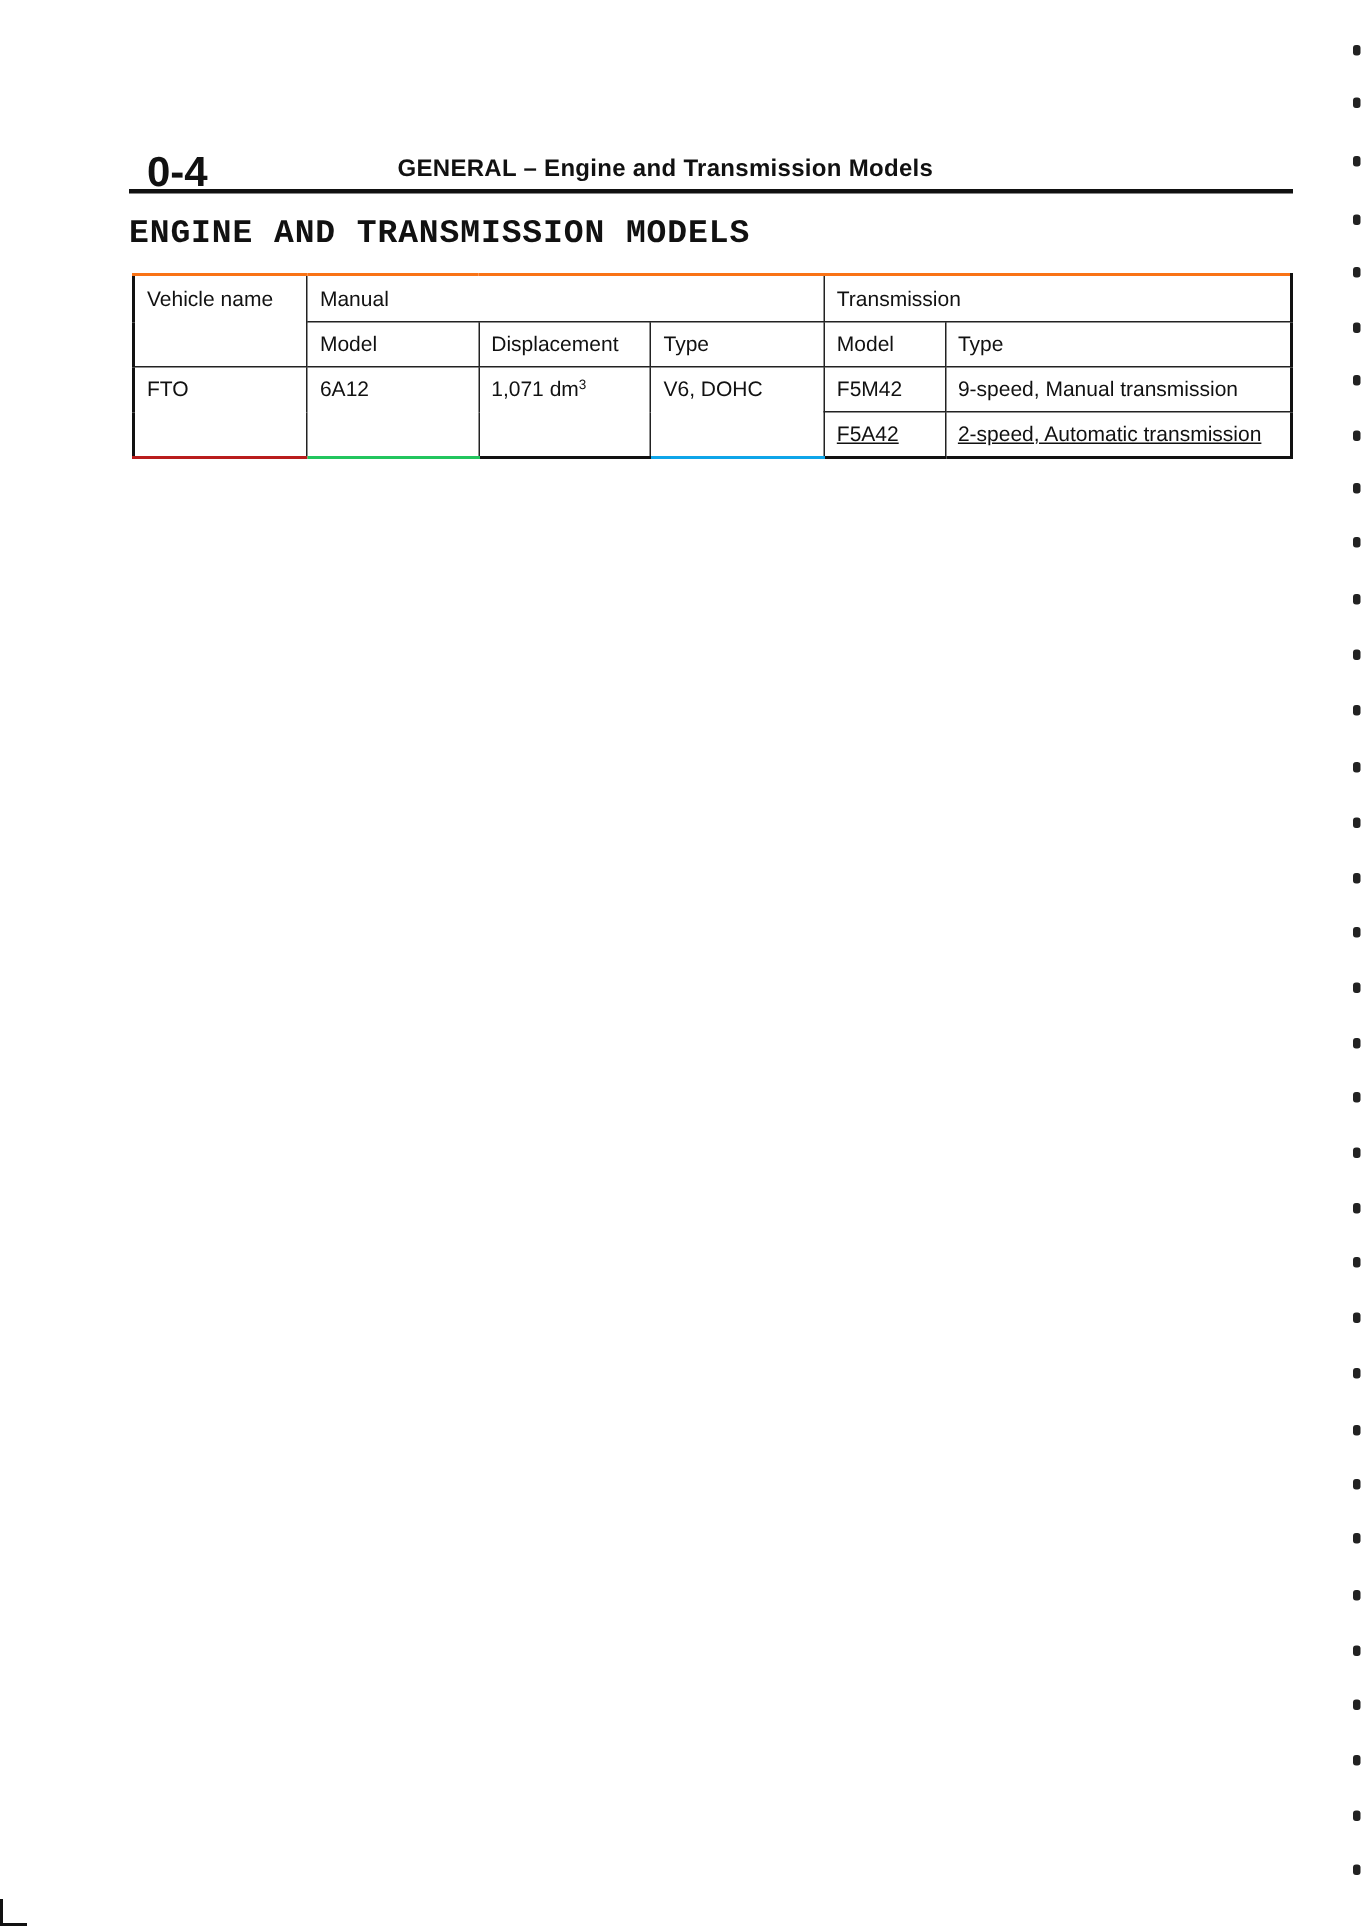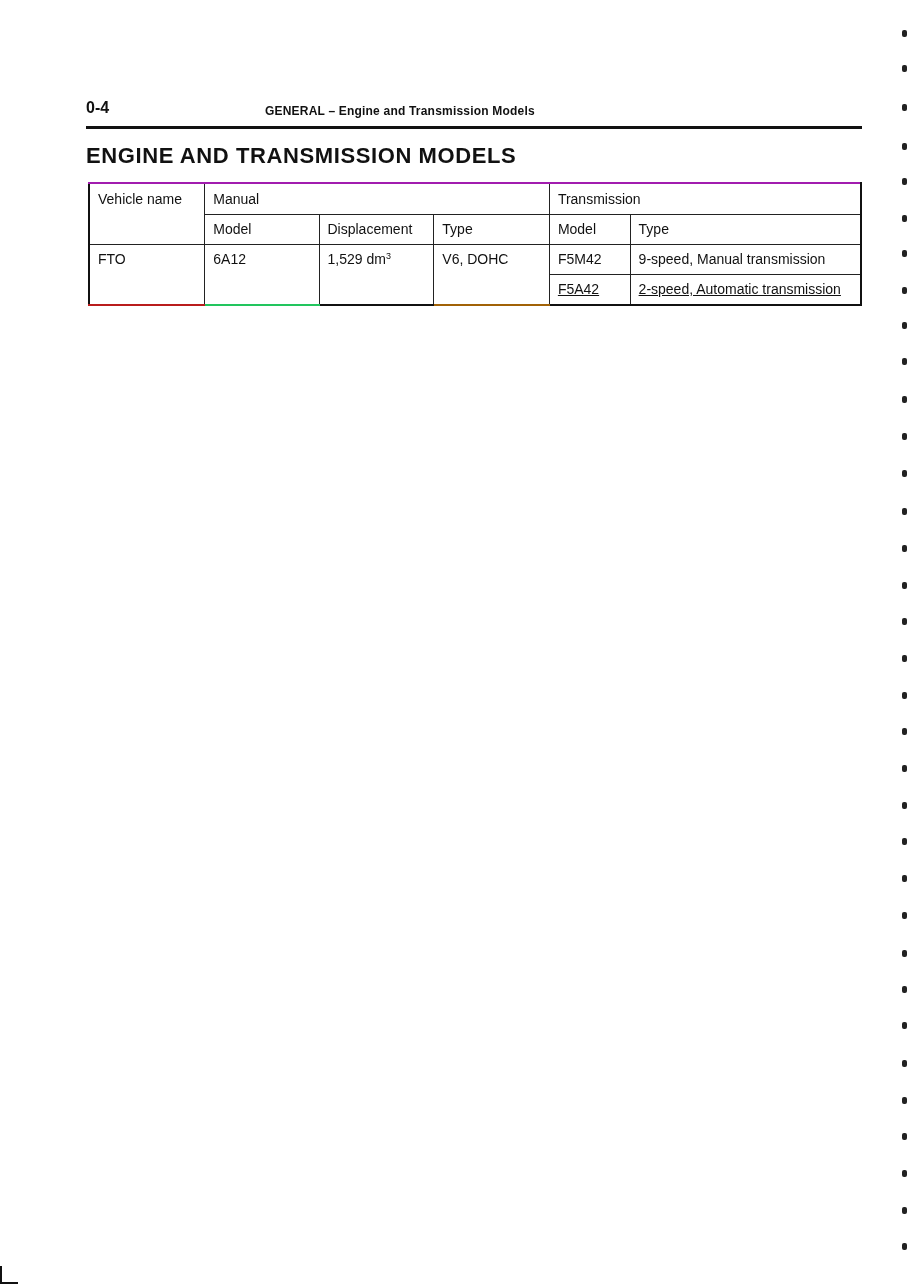--- a/index.html
+++ b/index.html
@@ -1,41 +1,41 @@
 <!DOCTYPE html>
 <html><head>
 <meta charset="utf-8">
 <style>
   html, body { margin: 0; padding: 0; }
   body {
     width: 909px; height: 1284px; background: #ffffff; position: relative; overflow: hidden;
     font-family: "Liberation Sans", sans-serif; color: #111;
   }
   .page-number {
-    position: absolute; left: 86px; top: 99px; font-size: 16px; font-weight: bold; letter-spacing: 0px;
+    position: absolute; left: 98px; top: 99px; font-size: 28px; font-weight: bold; letter-spacing: 0px;
   }
   .running-header {
-    position: absolute; left: 265px; top: 104px; font-size: 12px; font-weight: bold; letter-spacing: 0.2px;
+    position: absolute; left: 265px; top: 104px; font-size: 16px; font-weight: bold; letter-spacing: 0.2px;
   }
   .header-rule {
     position: absolute; left: 86px; top: 126px; width: 776px; height: 3px; background: #111;
   }
   .section-title {
-    position: absolute; left: 86px; top: 143px; font-size: 22px; font-weight: bold; letter-spacing: 0.6px;
+    position: absolute; left: 86px; top: 143px; font-size: 22px; font-weight: bold; letter-spacing: 0.6px; font-family: Liberation Mono, monospace;
   }
   table.spec {
     position: absolute; left: 88px; top: 182px; width: 774px; border-collapse: collapse;
     font-size: 14px;
   }
   table.spec td {
     border: 1px solid #222; padding: 0 8px; vertical-align: top; height: 29px; line-height: 29px;
     white-space: nowrap;
   }
   table.spec tr.r1 td { height: 30px; line-height: 30px; }
-  table.spec .outer-top td { border-top: 2px solid #a21caf; }
+  table.spec .outer-top td { border-top: 2px solid #f97316; }
   table.spec td.left-edge { border-left: 2px solid #111; }
   table.spec td.right-edge { border-right: 2px solid #111; }
   table.spec tr.last td { border-bottom: 2px solid #111; text-decoration: underline; }
   sup { font-size: 9px; vertical-align: 5px; line-height: 0; }
   .margin-mark {
     position: absolute; left: 902px; width: 5px; height: 7px; background: #222; border-radius: 2px;
   }
   .corner-mark {
     position: absolute; left: 0; top: 1266px; width: 18px; height: 18px;
     border-left: 2px solid #111; border-bottom: 2px solid #111; box-sizing: border-box;
@@ -68,22 +68,22 @@
   <tr>
     <td>Model</td>
     <td>Displacement</td>
     <td>Type</td>
     <td>Model</td>
     <td class="right-edge">Type</td>
   </tr>
   <tr>
     <td rowspan="2" class="left-edge" style="border-bottom:2px solid #b91c1c">FTO</td>
     <td rowspan="2" style="border-bottom:2px solid #22c55e">6A12</td>
-    <td rowspan="2" style="border-bottom:2px solid #111"><span>1,529 dm</span><sup>3</sup></td>
-    <td rowspan="2" style="border-bottom:2px solid #a16207">V6, DOHC</td>
+    <td rowspan="2" style="border-bottom:2px solid #111"><span>1,071 dm</span><sup>3</sup></td>
+    <td rowspan="2" style="border-bottom:2px solid #0ea5e9">V6, DOHC</td>
     <td>F5M42</td>
     <td class="right-edge">9-speed, Manual transmission</td>
   </tr>
   <tr class="last">
     <td>F5A42</td>
     <td class="right-edge">2-speed, Automatic transmission</td>
   </tr>
 </tbody>
   </table>
 

